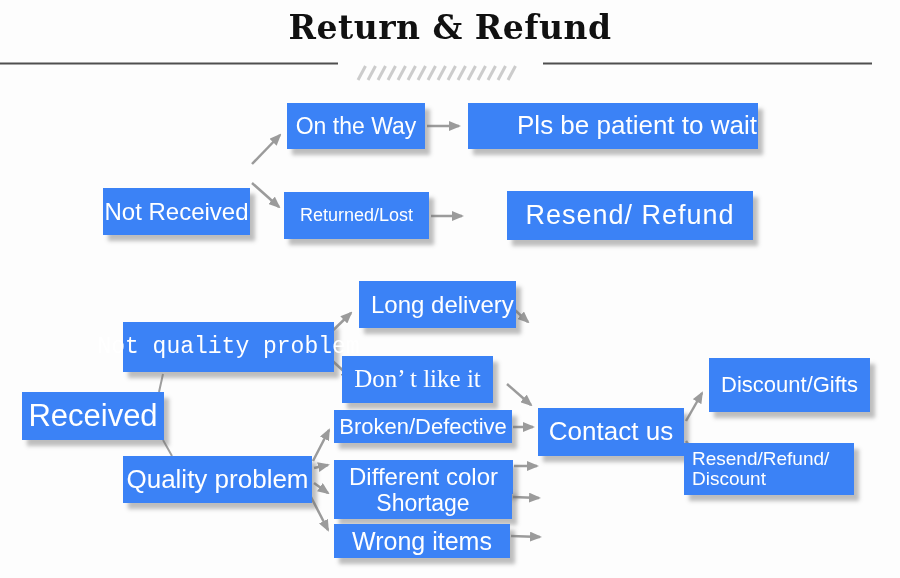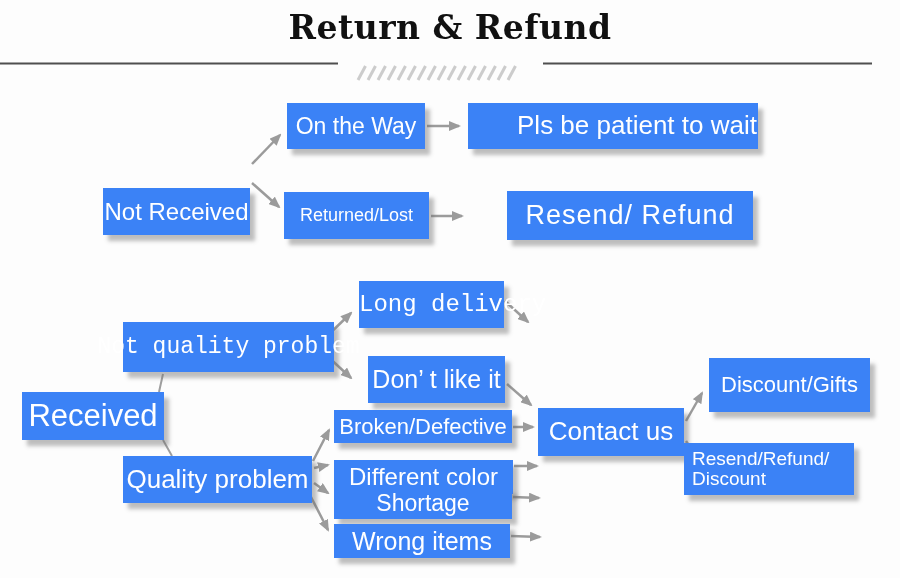--- a/index.html
+++ b/index.html
@@ -34,22 +34,22 @@
   }
   
   .n-not-received   {left:103px;top:152px;width:147px;height:47px;font-size:24px;margin-top:36px;}
   .n-on-the-way     {left:287px;top:103px;width:138px;height:46px;font-size:23px;}
   .n-pls-wait       {left:468px;top:103px;width:242px;height:46px;font-size:26px;padding-left:48px;}
   .n-returned-lost  {left:284px;top:192px;width:145px;height:47px;font-size:18px;text-align:right;}
   .n-resend-refund  {left:470px;top:191px;width:246px;height:49px;font-size:27px;letter-spacing:1px;margin-left:37px;}
   
   .n-received       {left:22px; top:392px;width:142px;height:48px;font-size:31px;}
   .n-not-quality    {left:123px;top:322px;width:211px;height:50px;font-size:23px;font-family:Liberation Mono, monospace;}
-  .n-long-delivery  {left:359px;top:281px;width:145px;height:47px;font-size:24px;justify-content:flex-start;padding-left:0px;font-family:Liberation Mono, monospace;}
-  .n-dont-like      {left:368px;top:356px;width:137px;height:47px;font-size:25px;}
+  .n-long-delivery  {left:359px;top:281px;width:145px;height:47px;font-size:24px;justify-content:flex-start;padding-left:12px;}
+  .n-dont-like      {left:342px;top:356px;width:151px;height:47px;font-size:25px;font-family:Liberation Serif, serif;}
   .n-quality        {left:123px;top:456px;width:189px;height:47px;font-size:26px;}
   .n-broken         {left:334px;top:410px;width:178px;height:33px;font-size:22px;}
   .n-diff-color     {left:334px;top:449px;width:179px;height:34px;font-size:24px;margin-top:11px;}
   .n-shortage       {left:334px;top:488px;width:178px;height:31px;font-size:23px;}
   .n-wrong-items    {left:334px;top:524px;width:176px;height:34px;font-size:25px;}
   .n-contact        {left:538px;top:408px;width:146px;height:48px;font-size:26px;}
   .n-discount-gifts {left:709px;top:358px;width:161px;height:54px;font-size:22px;}
   .n-resend-discount{left:684px;top:443px;width:162px;height:52px;font-size:19px;
                      justify-content:flex-start;padding-left:8px;white-space:pre-line;text-align:left;}
 </style>

